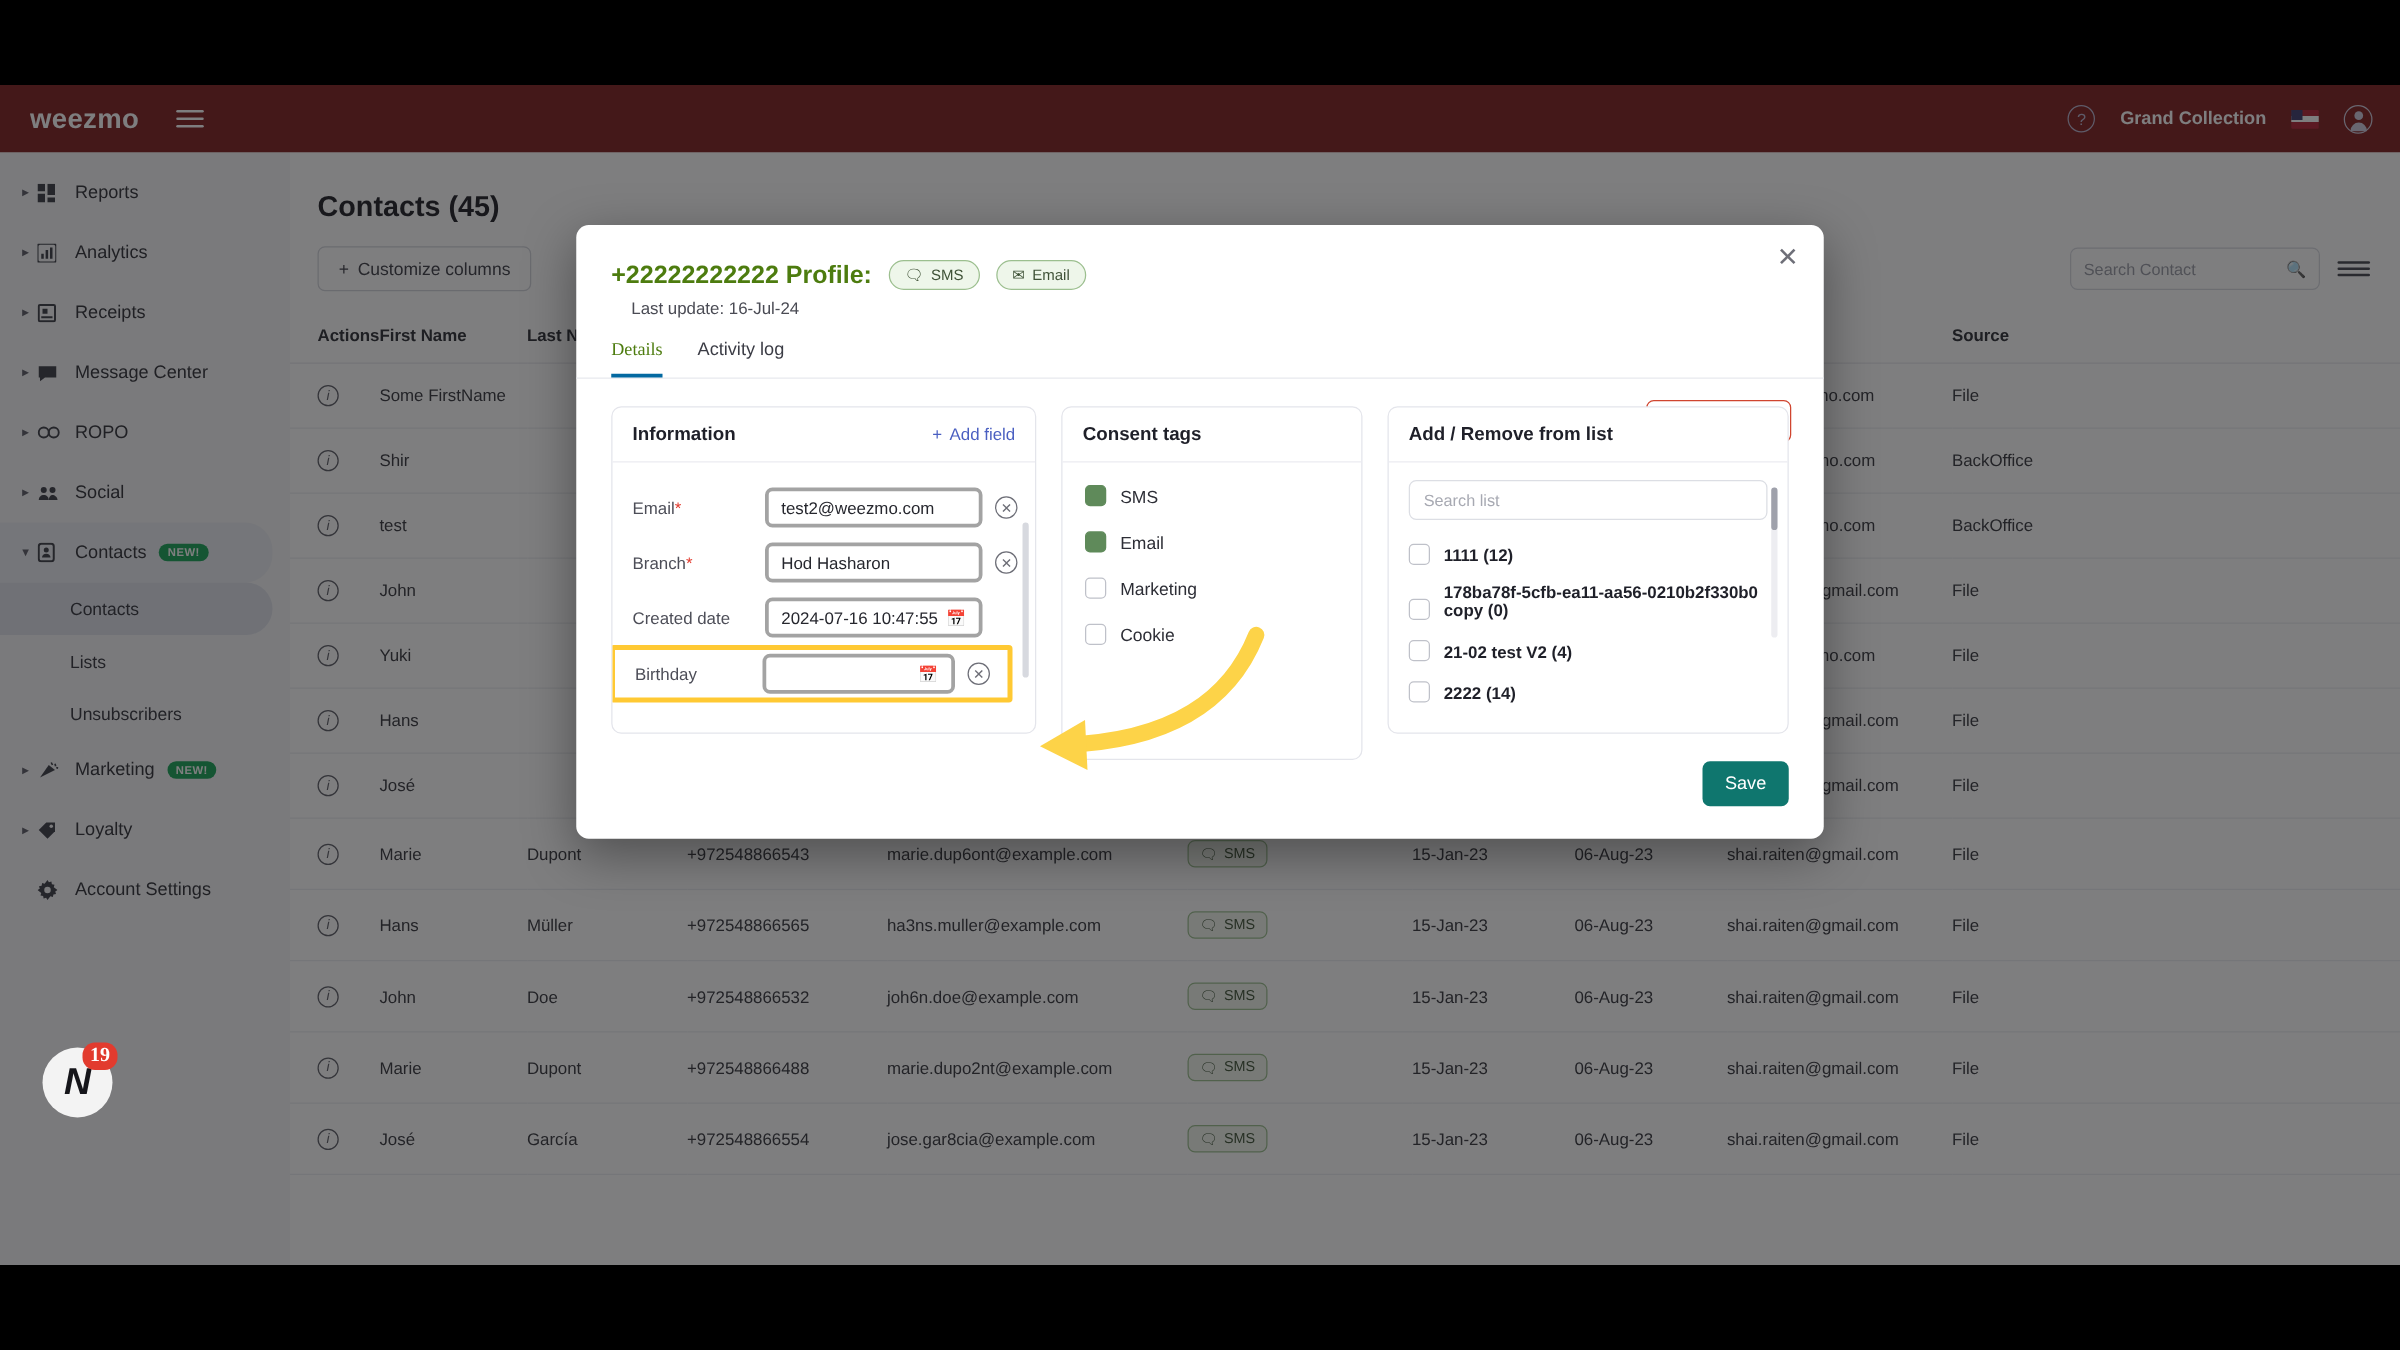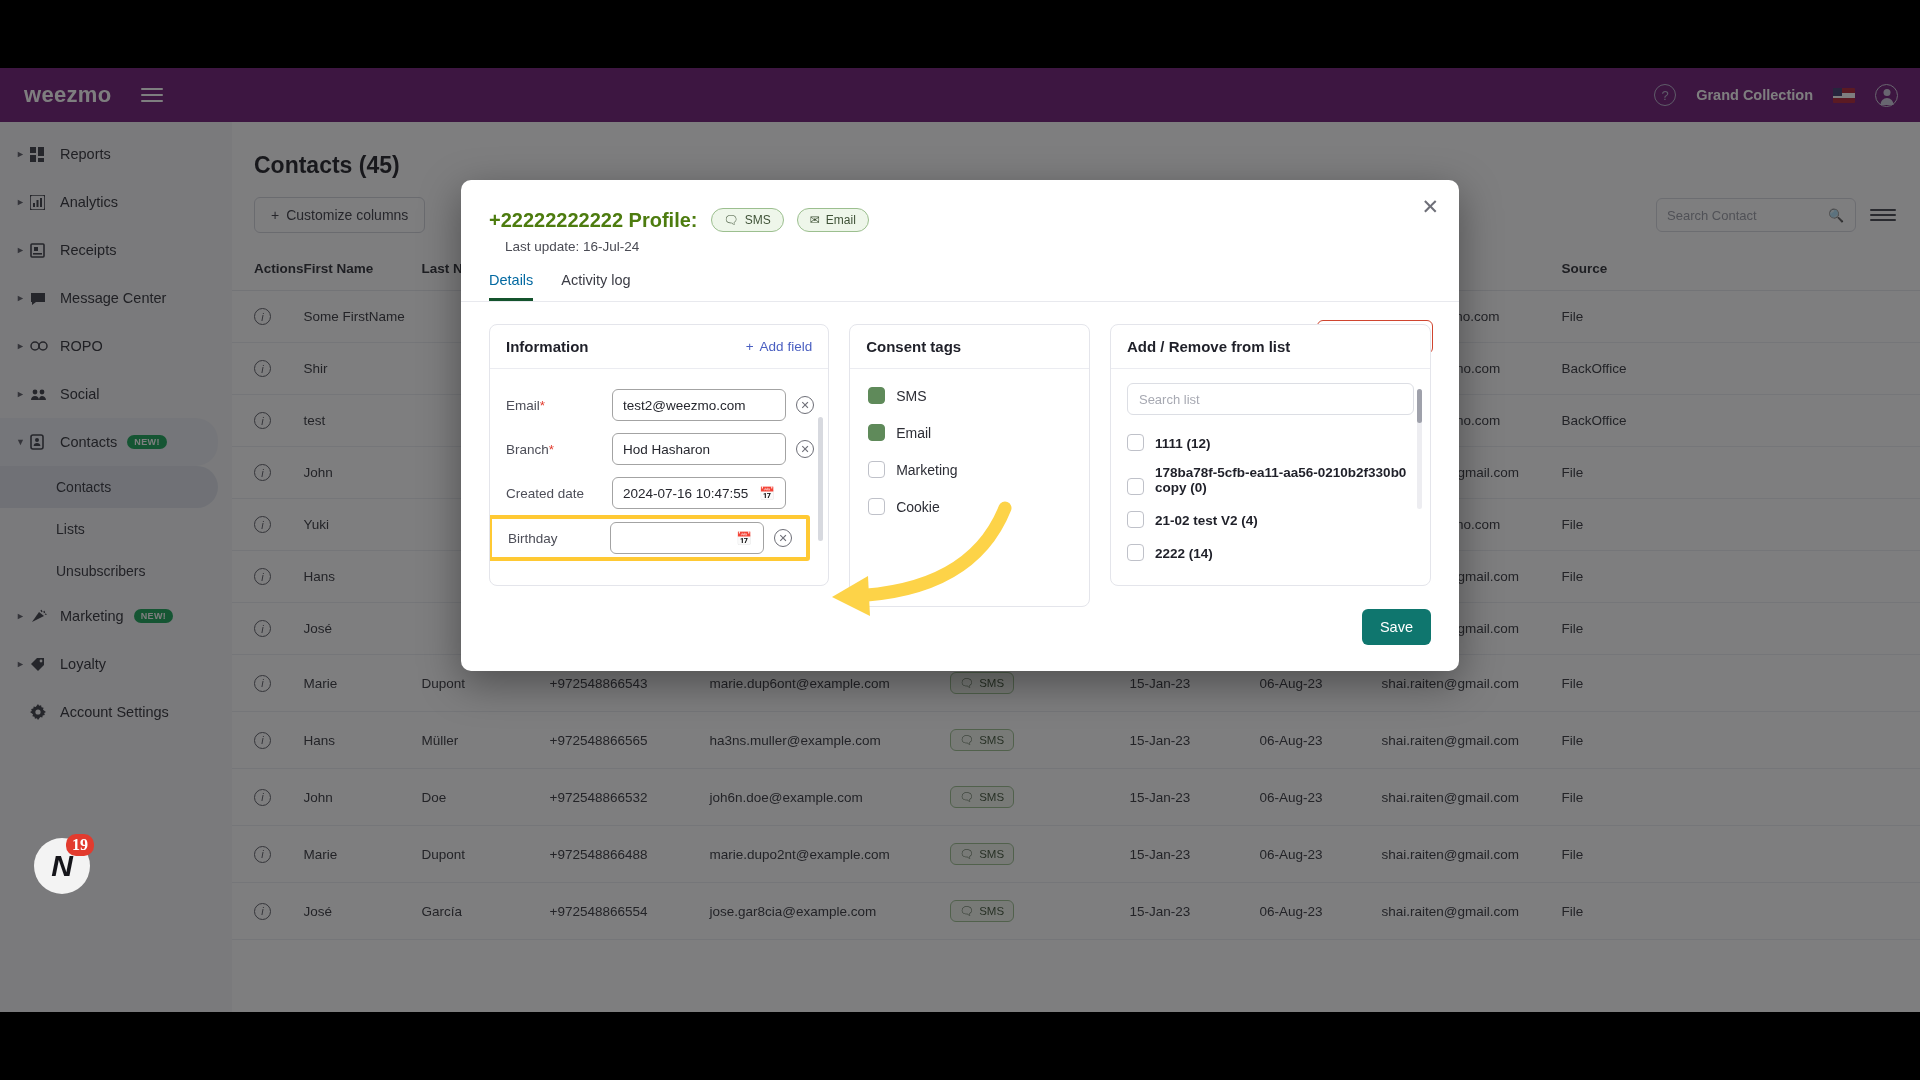--- a/index.html
+++ b/index.html
@@ -11,21 +11,21 @@
   }
   .screen {
     position: absolute; left: 0; top: 68px;
     width: 1920px; height: 944px;
     background: #ffffff;
     overflow: hidden;
   }
   
   .topbar {
     position: absolute; left: 0; top: 0; width: 1920px; height: 54px;
-    background: #701a75; display: flex; align-items: center; text-align: right;
+    background: #7f1d1d; display: flex; align-items: center; text-align: right;
   }
   .brand { margin-left: 24px; color: #fff; font-size: 22px; font-weight: 700; letter-spacing: .3px; }
   .hamburger { margin-left: 30px; width: 22px; display: flex; flex-direction: column; gap: 4px; cursor: pointer; }
   .hamburger span { display: block; height: 2px; background: #fff; border-radius: 2px; }
   .top-right { margin-left: auto; margin-right: 22px; display: flex; align-items: center; gap: 20px; }
   .help-icon {
     width: 22px; height: 22px; border-radius: 50%; border: 1.6px solid #b9b3cf;
     color: #b9b3cf; font-size: 13px; display: flex; align-items: center; justify-content: center;
   }
   .acct-name { color: #fff; font-size: 14.5px; font-weight: 600; }
@@ -96,40 +96,40 @@
   .modal-close { position:absolute; right: 20px; top: 16px; font-size: 21px; color:#6e6f78; cursor:pointer; line-height:1; }
   .modal-title { padding: 28px 0 0 28px; display:flex; align-items:center; gap: 13px; }
   .modal-title h2 { font-size: 20px; font-weight: 600; color: #4d7c0f; }
   .chan-pill {
     display:inline-flex; align-items:center; gap:6px; border: 1px solid #9cbf8f; color:#3f5237;
     background:#eef6ea; border-radius: 14px; font-size: 12px; padding: 4px 12px;
   }
   .last-update { padding-left: 44px; margin-top: 7px; font-size: 13.5px; color: #4a4b54; }
   .tabs { display:flex; gap: 28px; padding: 18px 0 0 28px; border-bottom: 1px solid #e8e9ee; }
   .tab { font-size: 14.5px; color: #3b3c45; padding-bottom: 10px; cursor:pointer; }
-  .tab.active { color: #0369a1; border-bottom: 3px solid #14532d; font-weight: 500; }
+  .tab.active { color: #4d7c0f; border-bottom: 3px solid #0369a1; font-weight: 500; font-family: Liberation Serif, serif; }
   .unsub-btn {
     position:absolute; right: 26px; top: 140px; border: 1px solid #d0452f; color: #c0392b;
     background:#fff; border-radius: 6px; font-size: 14px; padding: 8px 18px; cursor:pointer;
   }
   .panels { display:flex; gap: 20px; padding: 22px 28px 0 28px; }
   .card { border: 1px solid #e4e5eb; border-radius: 8px; background:#fff; }
   .card-head {
     display:flex; align-items:center; justify-content:space-between;
     padding: 13px 16px; border-bottom: 1px solid #ebecf1;
     font-size: 15px; font-weight: 600; color:#1f2029;
   }
   .add-field { color: #4a5fc1; font-size: 13.5px; display:flex; align-items:center; gap:6px; cursor:pointer; font-weight: 500; }
   .card-info { width: 356px; height: 262px; position: relative; }
   .info-rows { padding: 14px 0 0 0; height: 218px; overflow:hidden; position:relative; }
   .frow { display:flex; align-items:center; height: 44px; padding: 0 14px 0 16px; gap: 10px; }
   .frow label { width: 96px; font-size: 13.5px; color: #4d4e58; }
   .req { color:#e23b2e; }
   .fld {
-    flex: 1; height: 32px; border: 1px solid #a3a3a3; border-radius: 6px; background:#fff;
+    flex: 1; height: 32px; border: 3px solid #a3a3a3; border-radius: 6px; background:#fff;
     display:flex; align-items:center; padding: 0 10px; font-size: 13.5px; color:#26272e;
   }
   .fld .cal { margin-left:auto; color:#9ea0aa; font-size: 13px; }
   .clear-x {
     width: 18px; height: 18px; border-radius: 50%; border: 1.3px solid #6d6e77; color:#6d6e77;
     font-size: 11px; display:flex; align-items:center; justify-content:center; cursor:pointer; flex: none;
   }
   .frow.highlight {
     background: #fff; border: 4px solid #ffc933; border-radius: 3px;
     margin-left: -2px; width: 322px; height: 46px; position: relative; z-index: 3;

